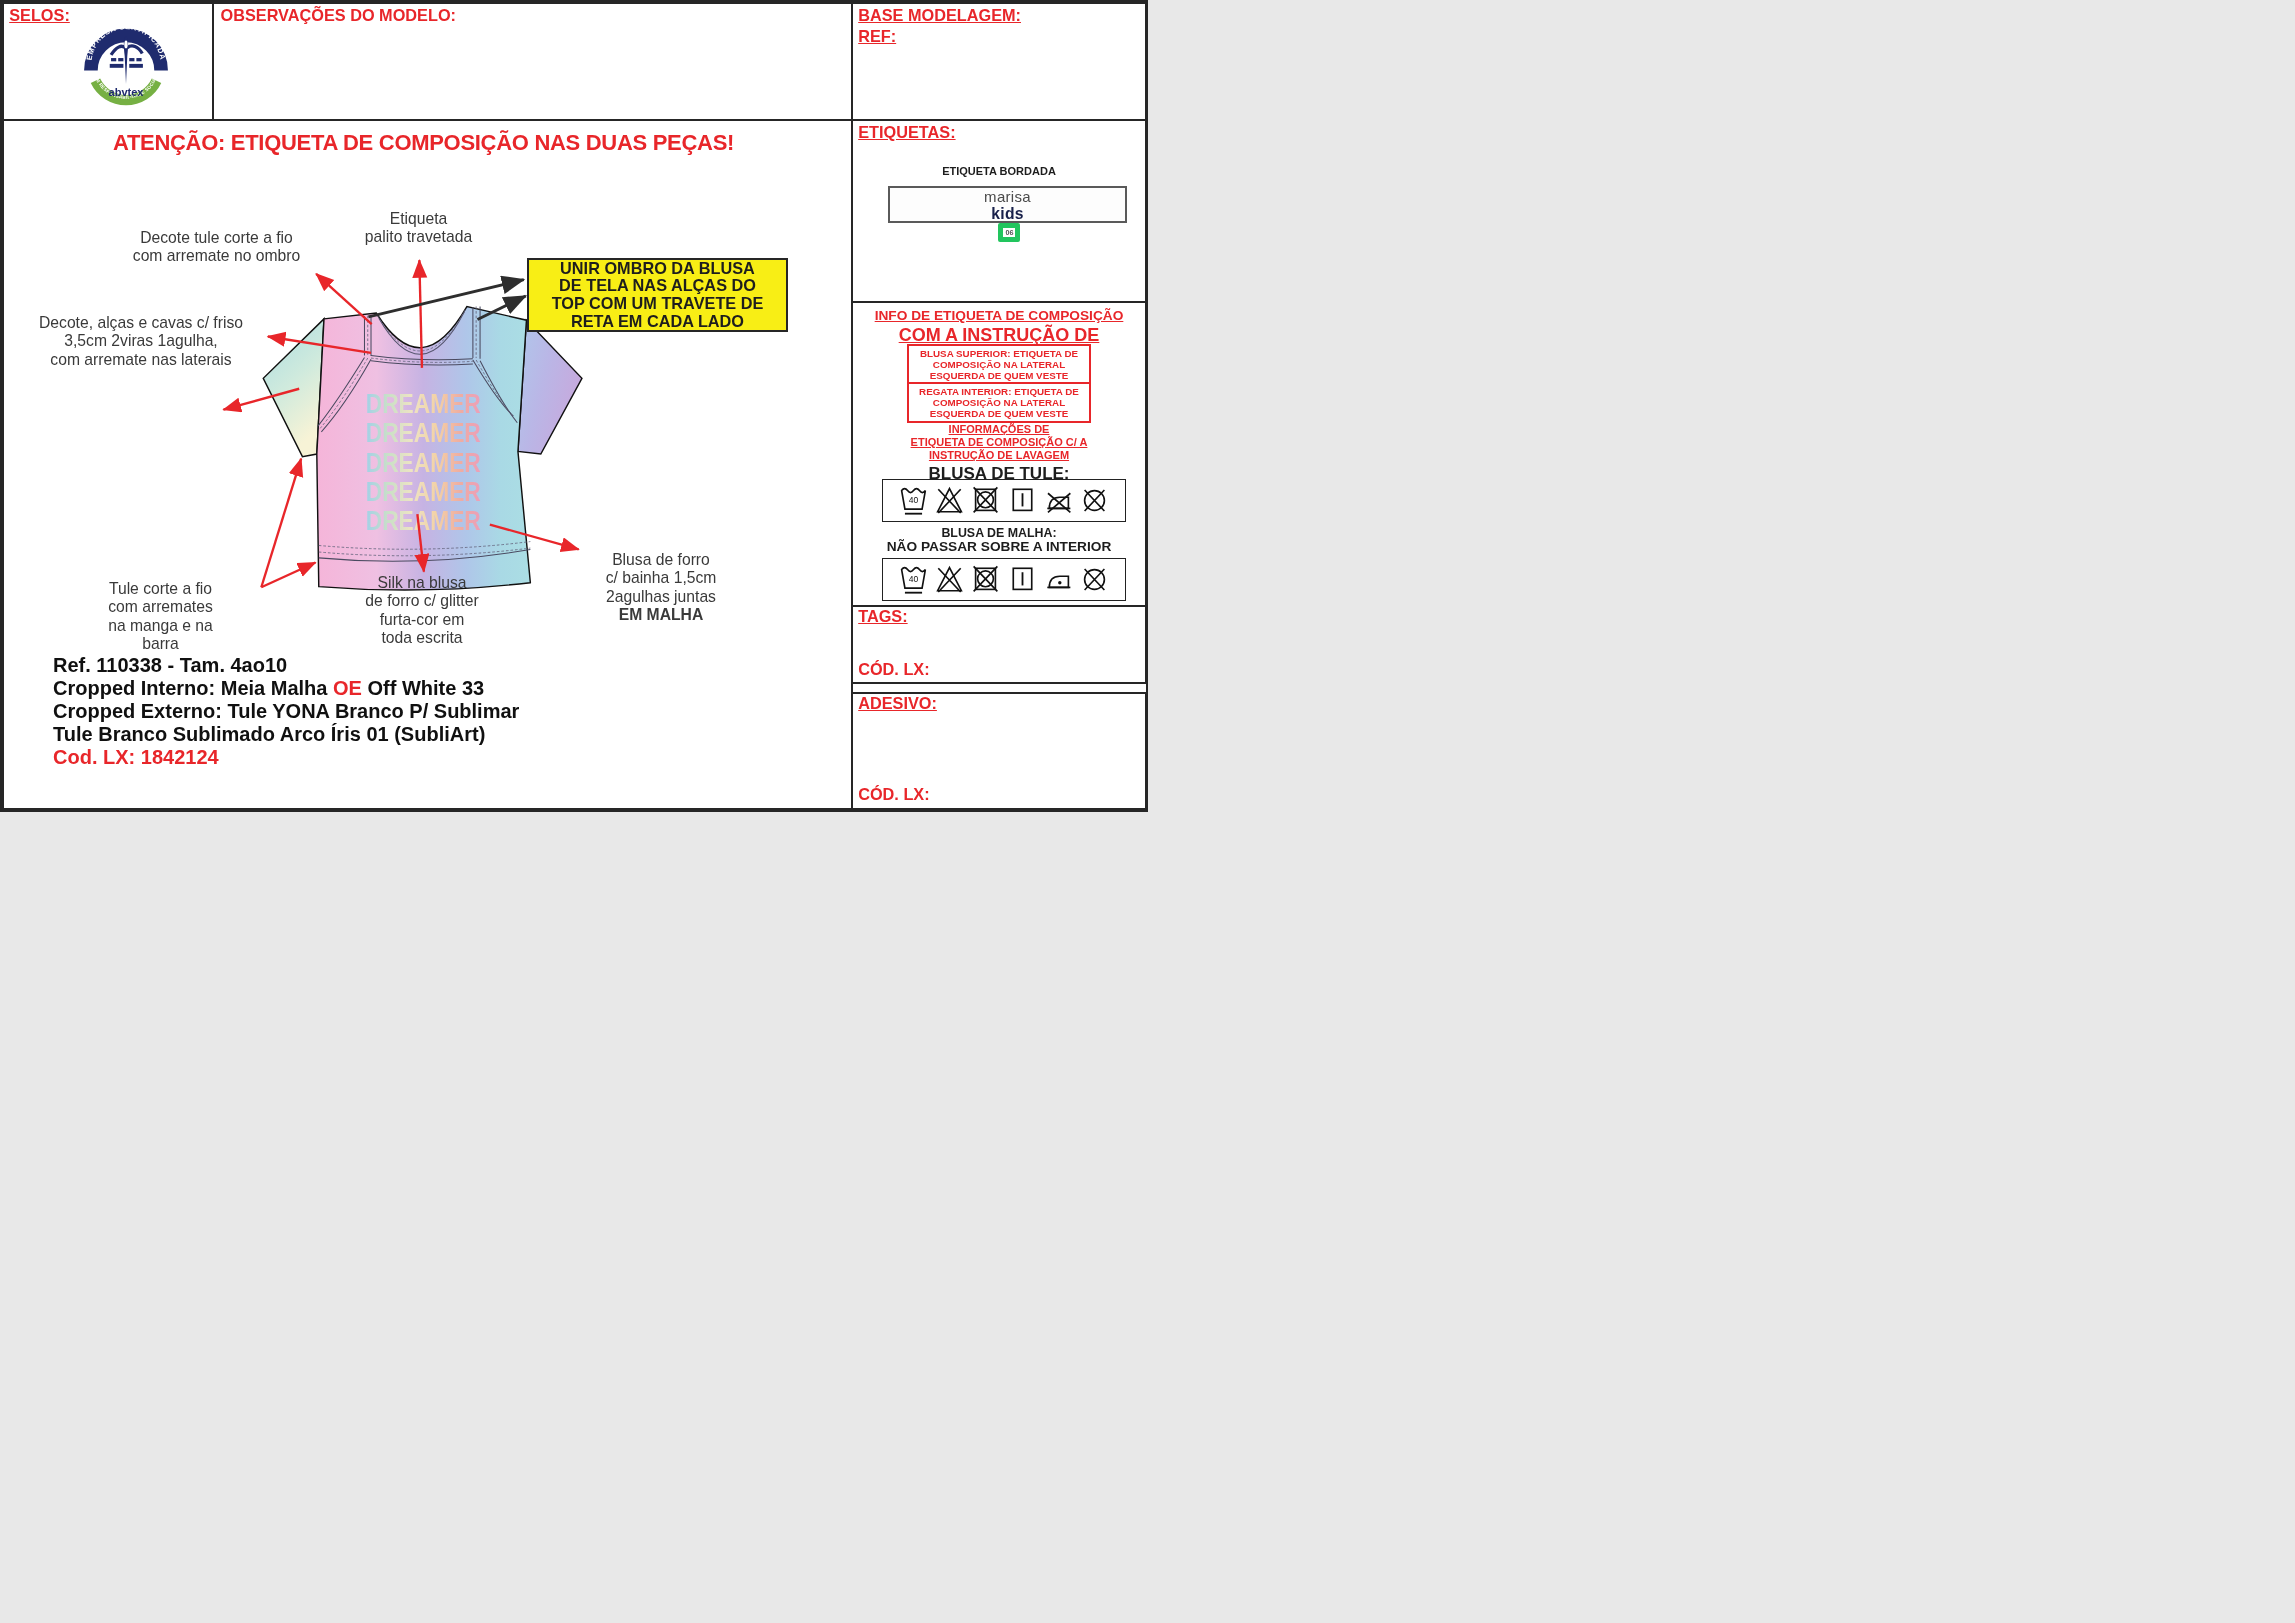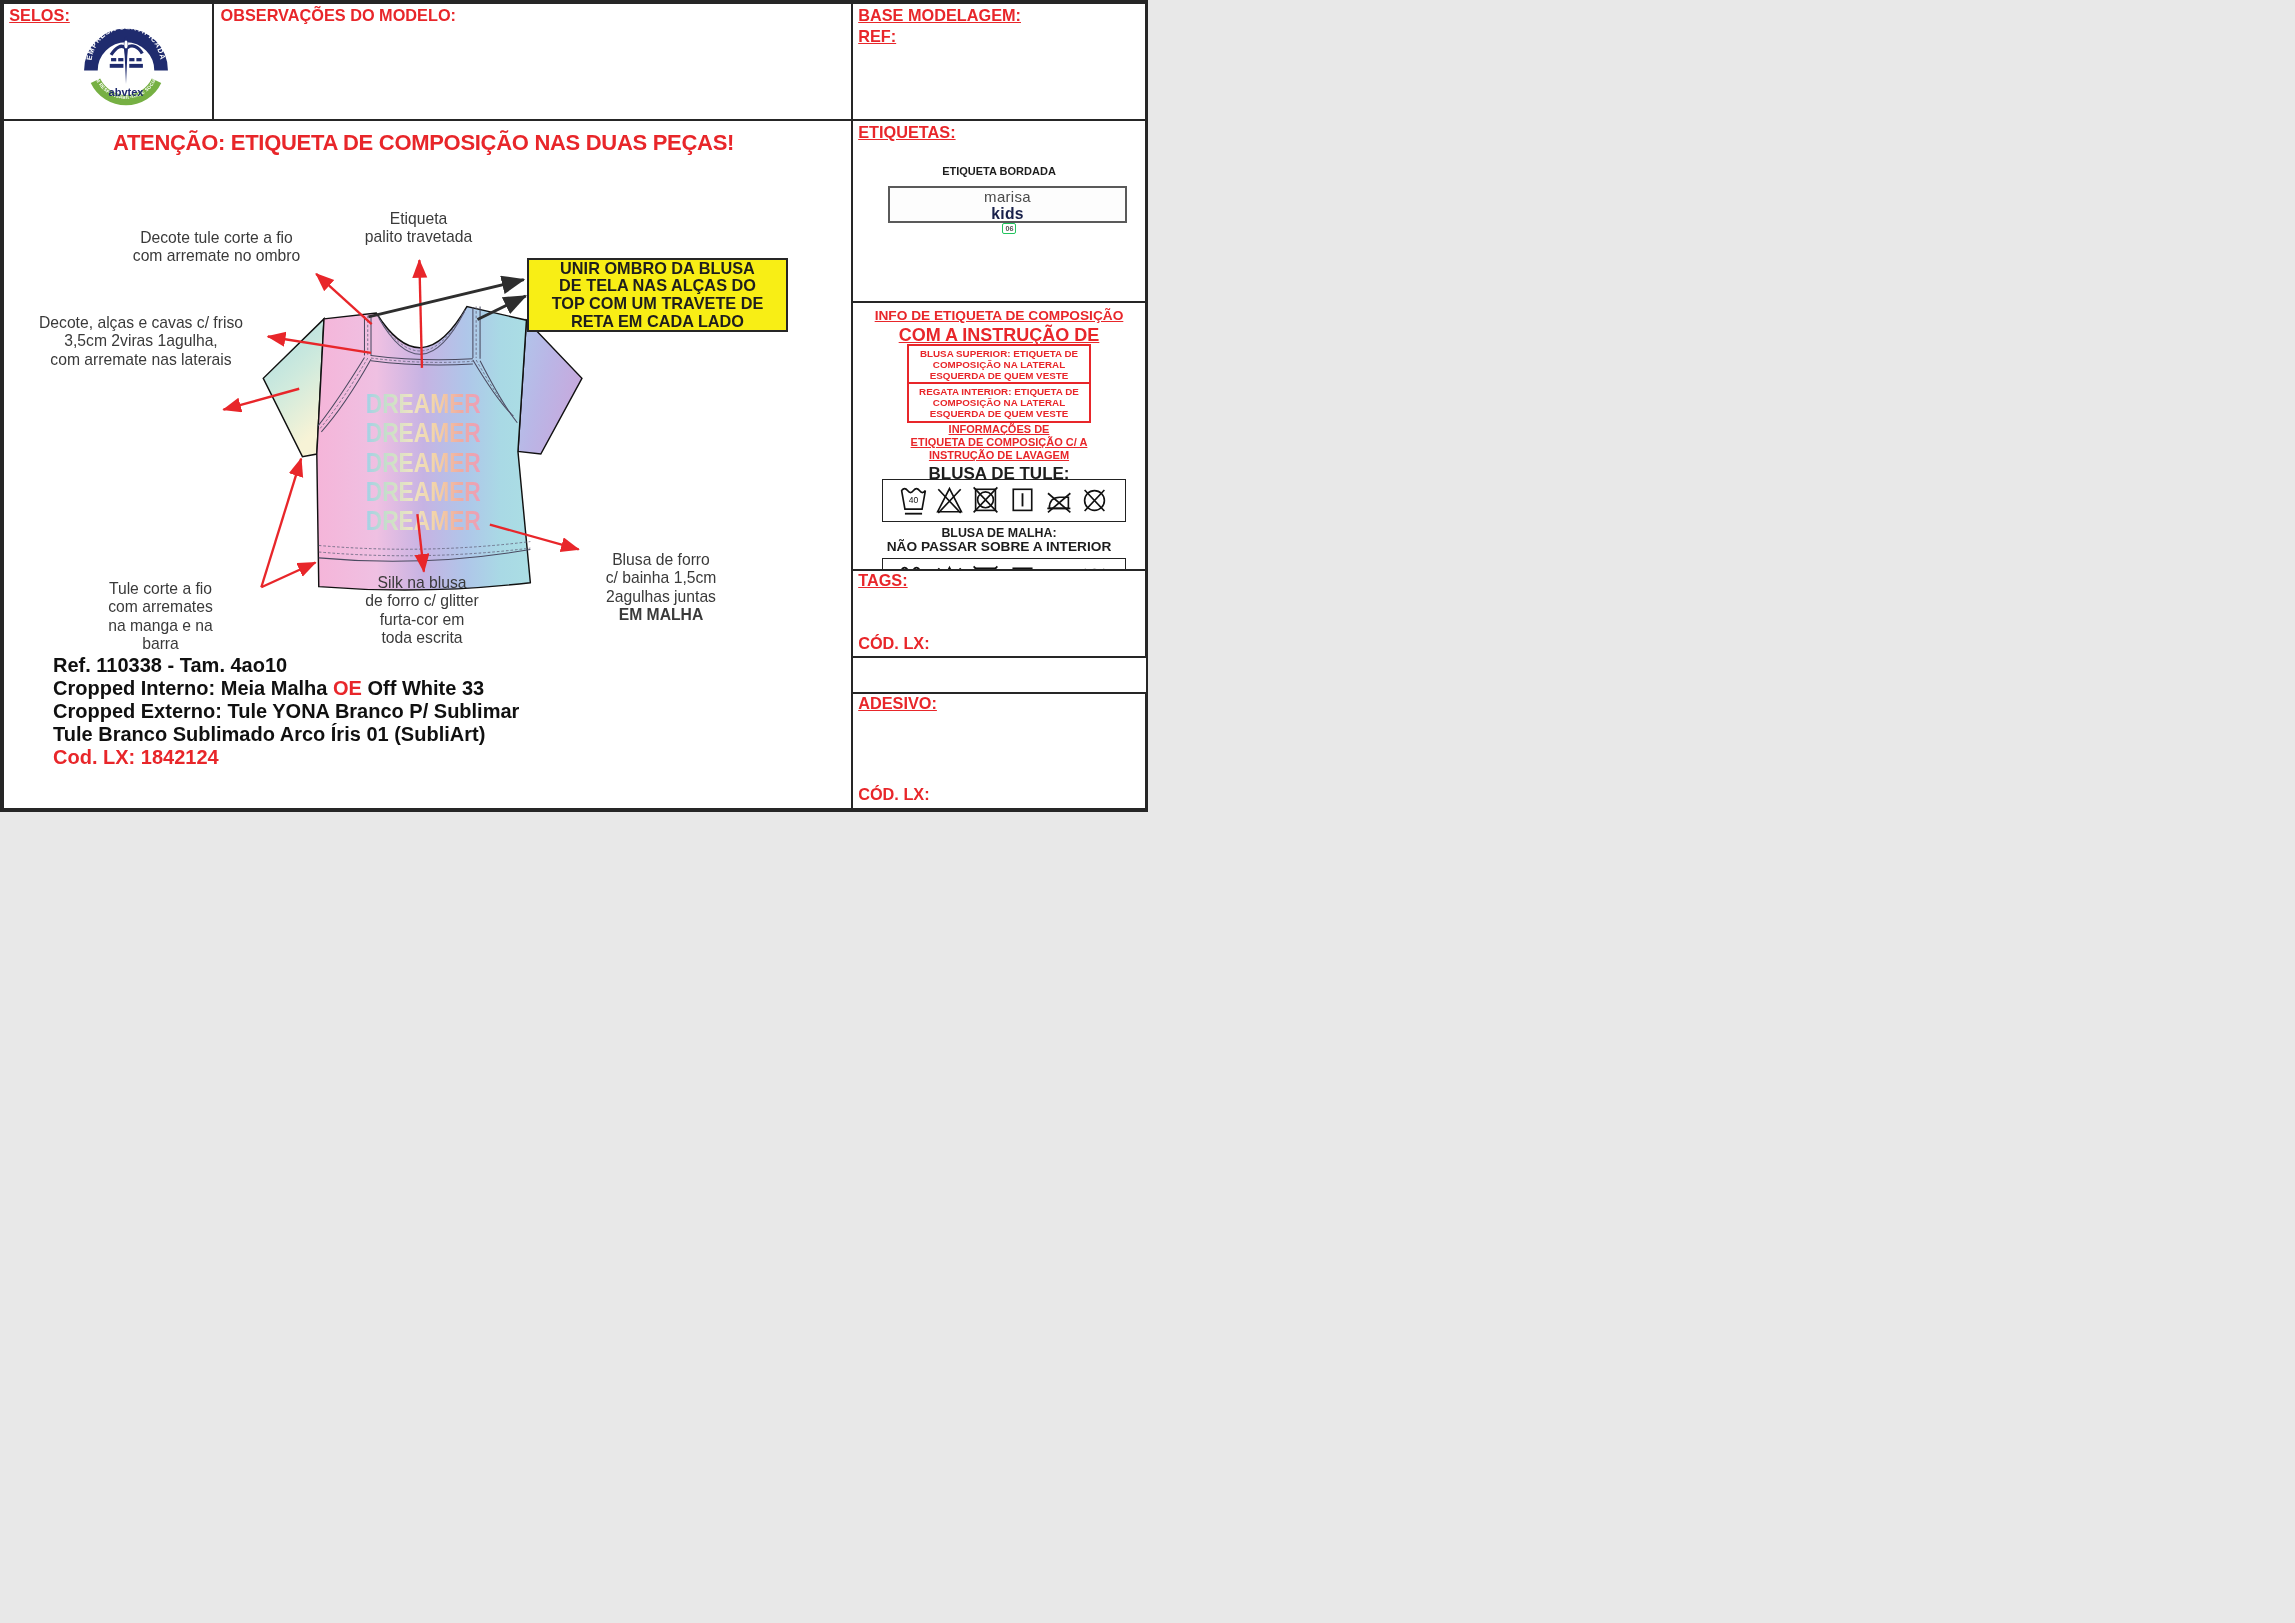--- a/index.html
+++ b/index.html
@@ -26,21 +26,21 @@
     color:#E8262A;font-weight:bold;font-size:9.8px;line-height:11px;text-align:center;padding:2px 1.3px;box-sizing:border-box;background:#fff;}
   .info-u{color:#E8262A;font-weight:bold;text-decoration:underline;}
   .care-box{position:absolute;left:29px;width:242px;height:41px;border:1.3px solid #222;background:#fff;
     display:flex;align-items:center;justify-content:center;gap:7.2px;}
   .care-sym{width:29px;height:33px;display:inline-block;}
   .care-sym svg{width:100%;height:100%;}
   .label-box{position:absolute;left:35px;top:65px;width:235px;height:33px;border:2px solid #5a5a5a;
     background:#fdfdfd;display:flex;align-items:center;justify-content:space-between;flex-direction:column;}
   .mk1{font-size:15px;color:#4a4a4a;letter-spacing:0.3px;}
   .mk2{font-size:15.7px;color:#18204A;font-weight:bold;letter-spacing:0.3px;}
-  .mk-badge{font-size:7.2px;color:#555;border:1px solid #22c55e;border-radius:2px;padding:0 2px;margin-left:3.9px;font-weight:bold;}
+  .mk-badge{font-size:7.2px;color:#555;border:5px solid #22c55e;border-radius:2px;padding:0 2px;margin-left:3.9px;font-weight:bold;}
   .codlx{position:absolute;left:5.2px;font-weight:bold;font-size:16.3px;color:#E8262A;}
   svg text{font-family:"Liberation Sans",sans-serif;}
 </style>
 </head>
 <body>
 
 <div class="page">
 
   <div class="cell" style="left:0;top:0;width:212px;height:119px;">
     <span class="red-label" style="position:absolute;left:5.2px;top:3.3px;">SELOS:</span>
@@ -318,21 +318,21 @@
             <path d="M5,37 L40,37" stroke="#111" stroke-width="2.5"></path>
             <circle cx="24" cy="30" r="2.6" fill="#111"></circle>
           </svg></span>
         <span class="care-sym"><svg viewBox="0 0 44 50">
             <circle cx="22" cy="25" r="15" fill="none" stroke="#111" stroke-width="2.5"></circle>
             <path d="M7,9 L37,41 M37,9 L7,41" stroke="#111" stroke-width="2.5"></path>
           </svg></span>
       </div>
   </div>
 
-  <div class="cell" style="left:849px;top:567px;width:296px;height:89px;">
+  <div class="cell" style="left:849px;top:603px;width:296px;height:79px;">
     <span class="red-label" style="position:absolute;left:5.2px;top:1.3px;">TAGS:</span>
     <span class="codlx" style="bottom:2.6px;">CÓD. LX:</span>
   </div>
 
   <div class="cell" style="left:849px;top:690px;width:296px;height:118px;">
     <span class="red-label" style="position:absolute;left:5.2px;top:1.3px;">ADESIVO:</span>
     <span class="codlx" style="bottom:3.9px;">CÓD. LX:</span>
   </div>
 
 </div>

